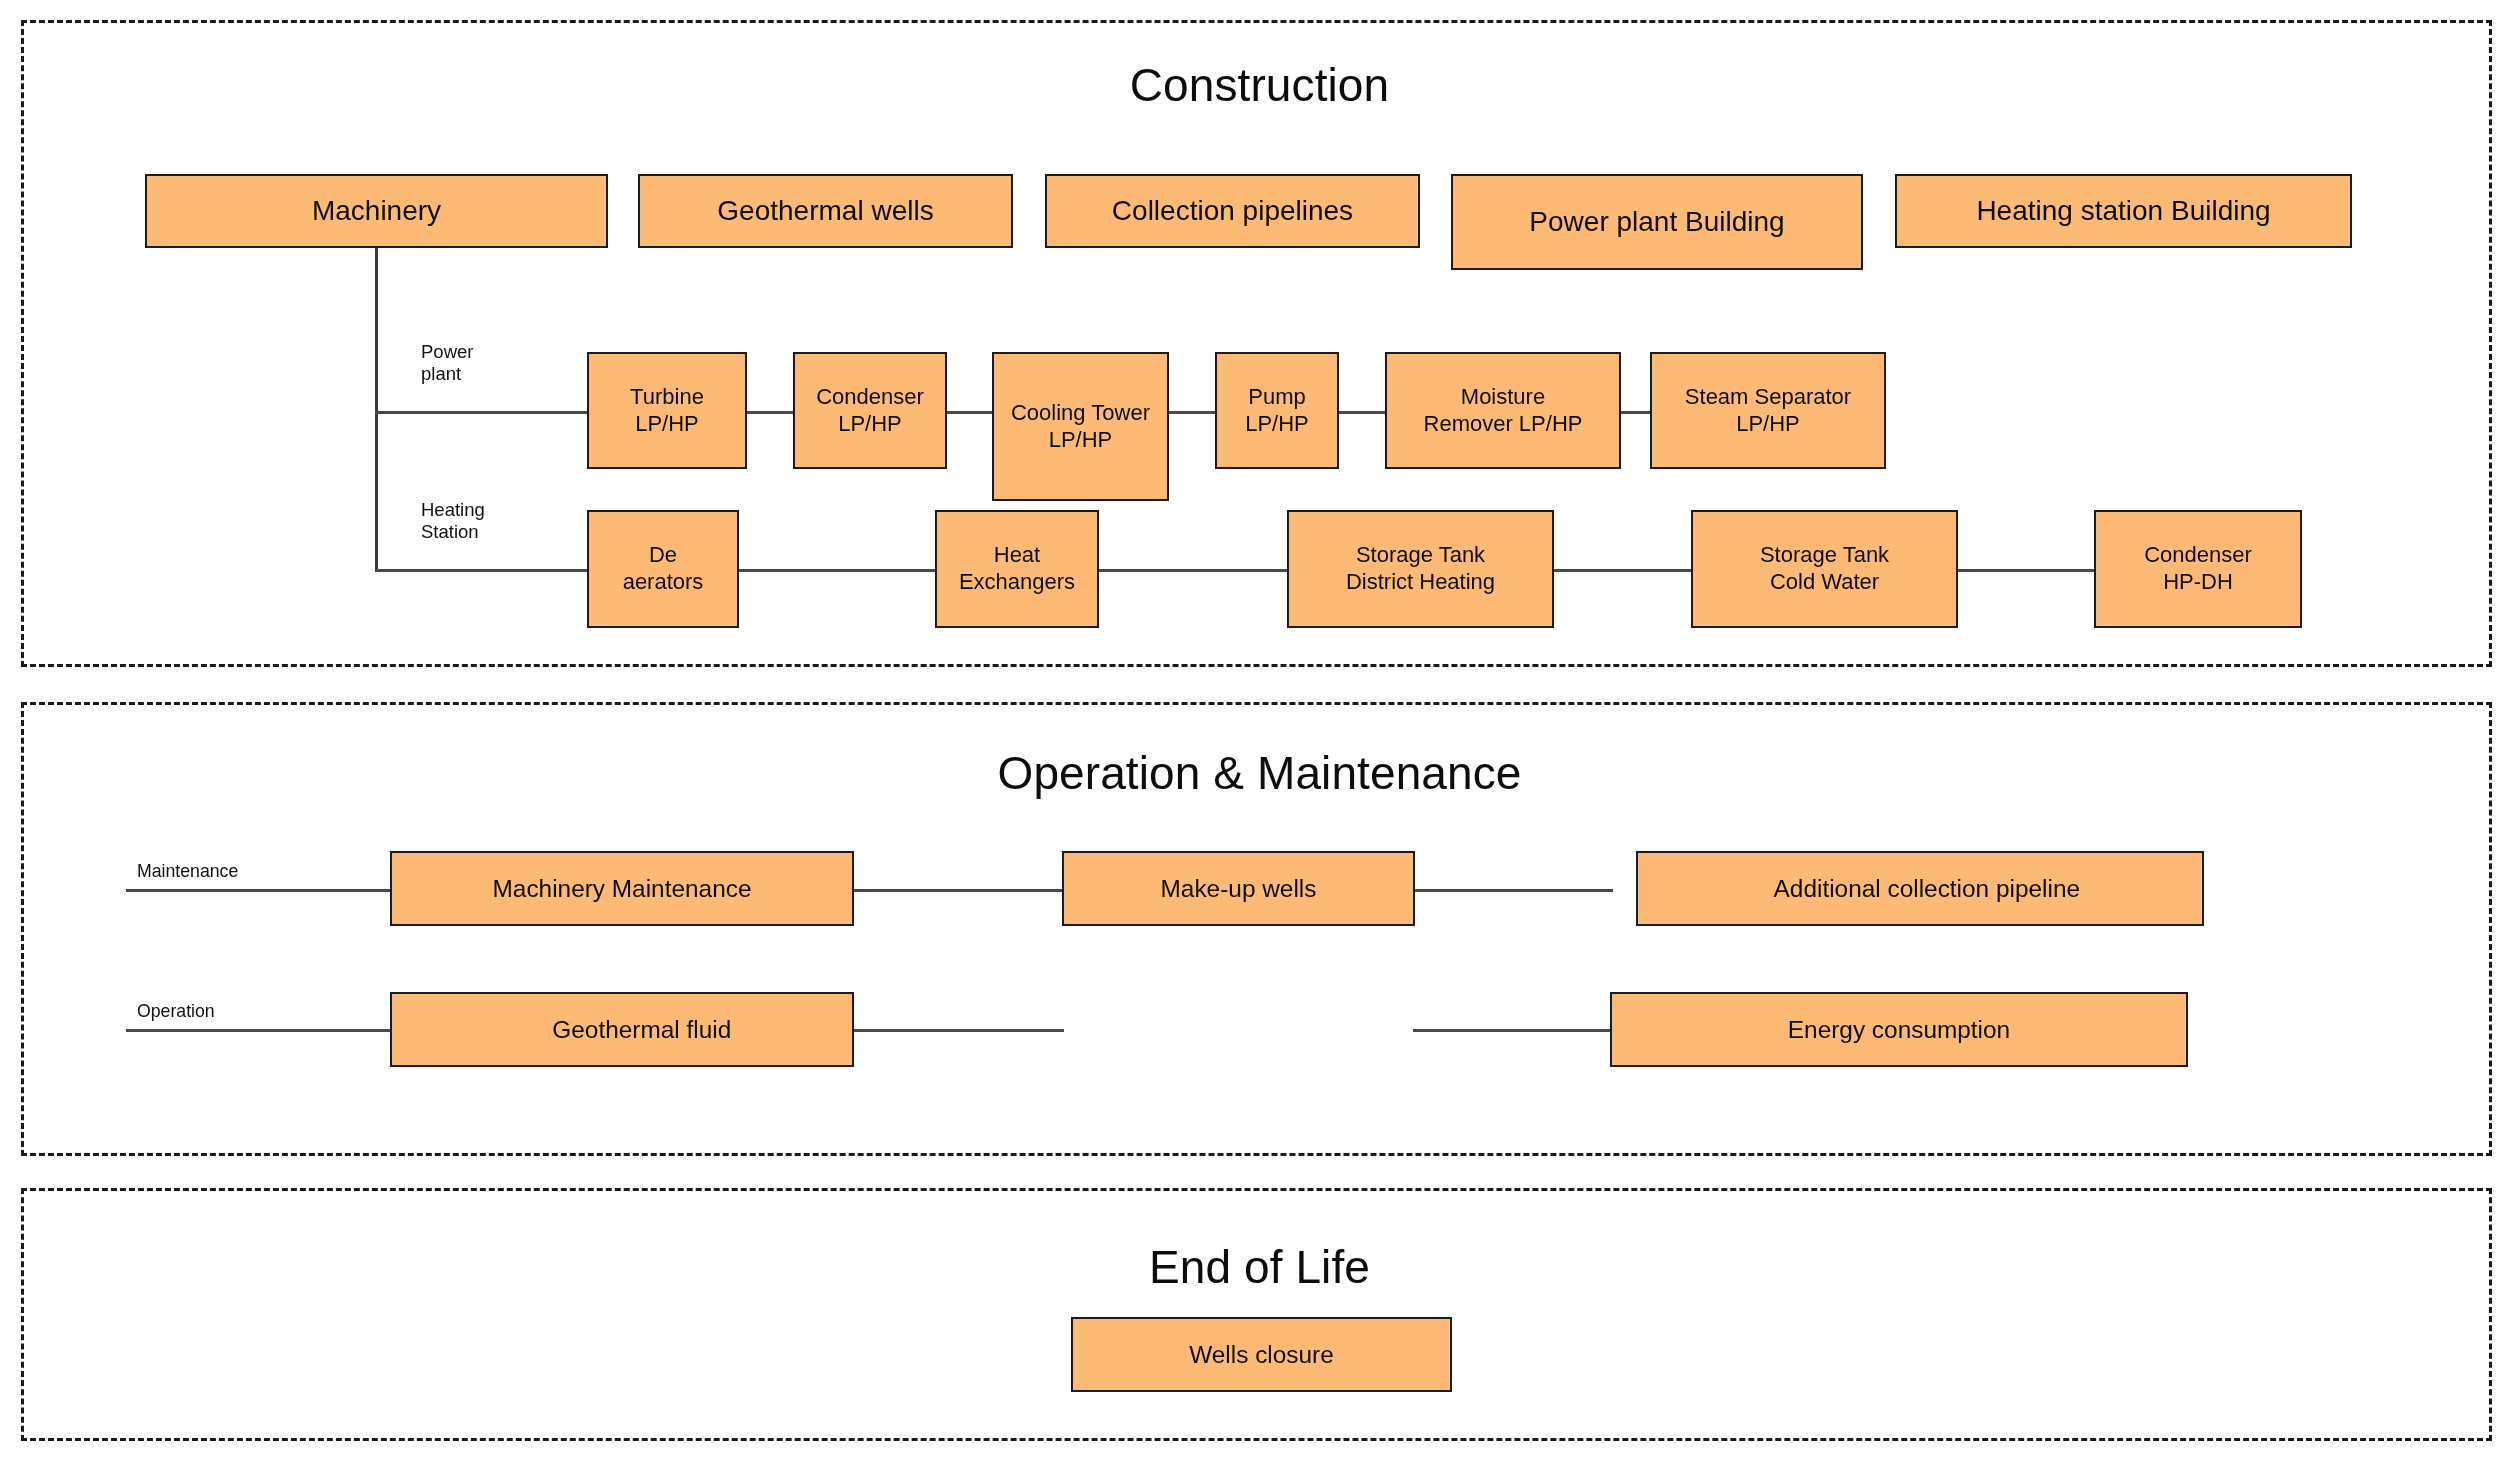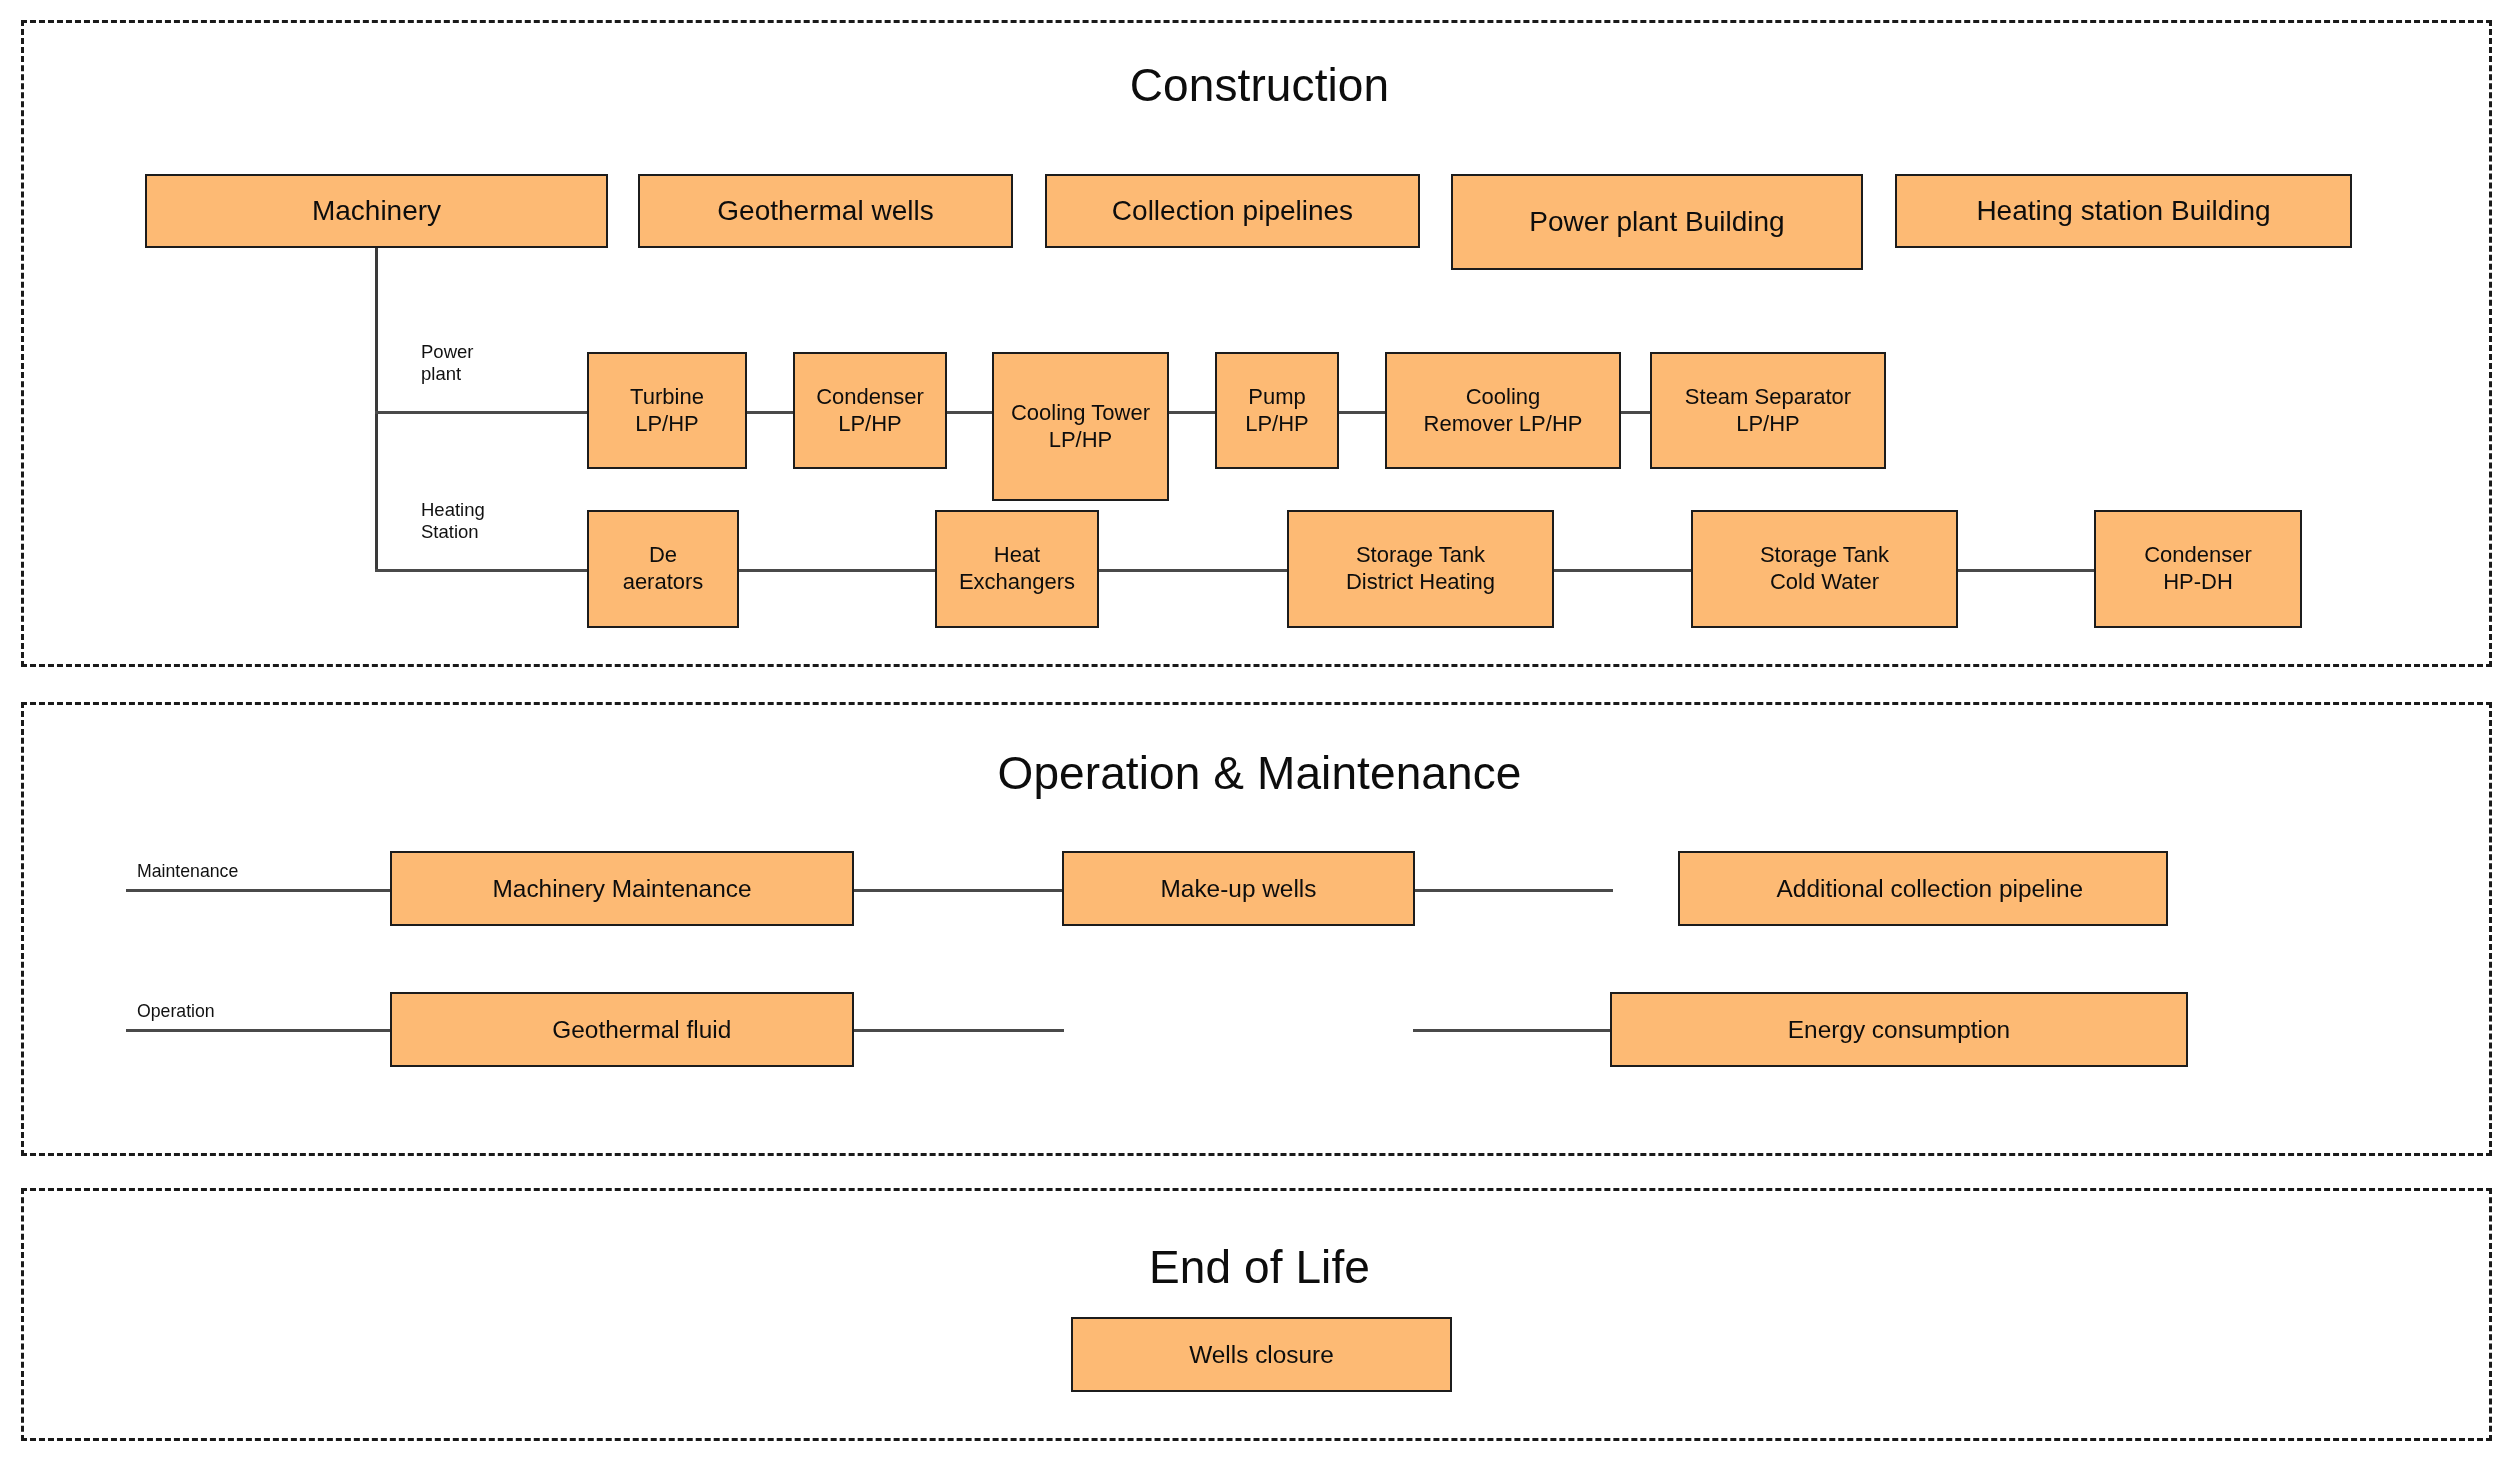--- a/index.html
+++ b/index.html
@@ -149,21 +149,21 @@
   <div class="box t-sm" style="left:1215px; top:352px; width:124px; height:117px;">
     <span class="txt">
       <span>Pump</span><br>
       <span>LP/HP</span>
     </span>
   </div>
   <div class="hline" style="left:1337px; top:411px; width:50px;"></div>
 
   <div class="box t-sm" style="left:1385px; top:352px; width:236px; height:117px;">
     <span class="txt">
-      <span>Cooling</span><br>
+      <span>Moisture</span><br>
       <span>Remover  LP/HP</span>
     </span>
   </div>
   <div class="hline" style="left:1620px; top:411px; width:32.5px;"></div>
 
   <div class="box t-sm" style="left:1650px; top:352px; width:236px; height:117px;">
     <span class="txt">
       <span>Steam Separator</span><br>
       <span>LP/HP</span>
     </span>
@@ -224,21 +224,21 @@
   <div class="box t-md" style="left:390px; top:851px; width:464px; height:75px;">
     <span class="txt">Machinery Maintenance</span>
   </div>
   <div class="hline" style="left:852px; top:889px; width:212px;"></div>
 
   <div class="box t-md" style="left:1062px; top:851px; width:353px; height:75px;">
     <span class="txt">Make-up wells</span>
   </div>
   <div class="hline" style="left:1413px; top:889px; width:200px;"></div>
 
-  <div class="box t-md" style="left:1678px; top:851px; width:490px; height:75px;padding-left:18px;">
+  <div class="box t-md" style="left:1636px; top:851px; width:568px; height:75px;padding-left:18px;">
     <span class="txt">Additional collection pipeline</span>
   </div>
 
   <div class="branch-label tiny" style="left:137px; top:992px; width:177px; text-align:left;">Operation</div>
 
   <div class="hline" style="left:126px; top:1029px; width:266px;"></div>
 
   <div class="box t-md" style="left:390px; top:992px; width:464px; height:75px;padding-left:44px;">
     <span class="txt">Geothermal fluid</span>
   </div>

